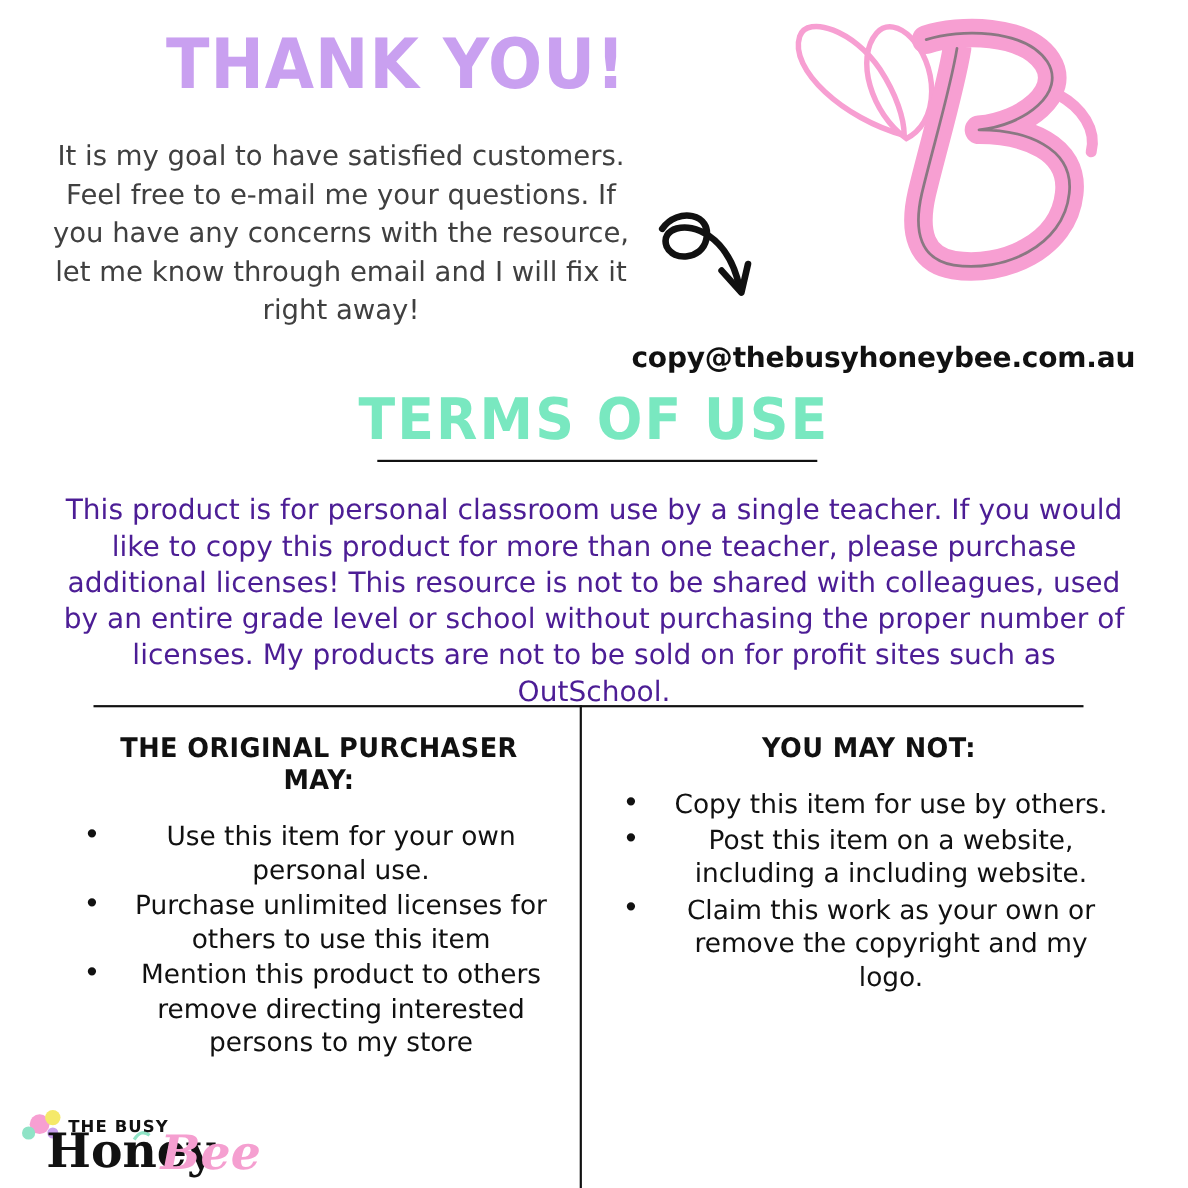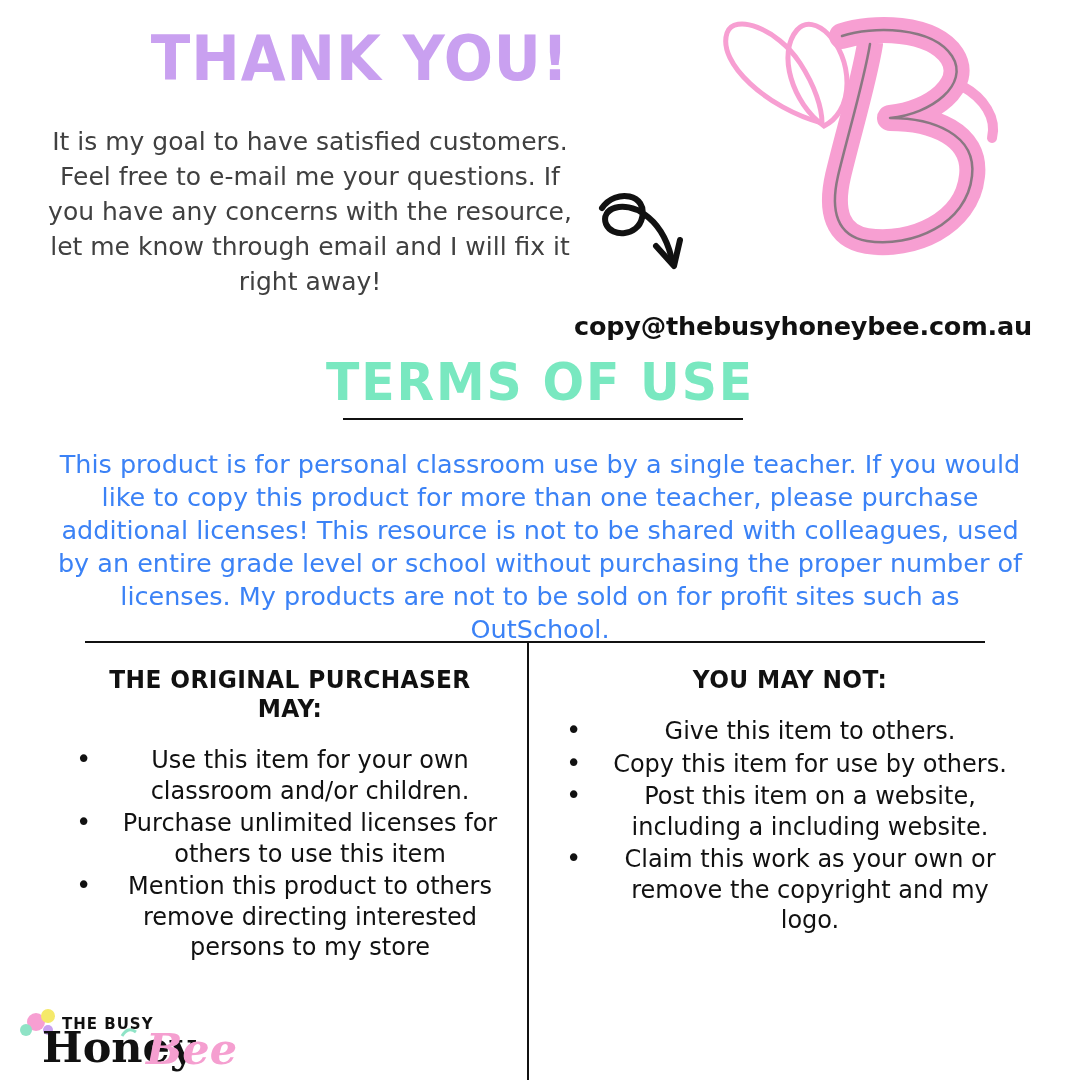--- a/index.html
+++ b/index.html
@@ -95,21 +95,21 @@
   }
 
   .terms-body {
     position: absolute;
     left: 55px;
     top: 448px;
     width: 970px;
     text-align: center;
     font-size: 25.5px;
     line-height: 33px;
-    color: #3b82f6;
+    color: #4c1d95;
   }
 
   
   .hr-top {
     position: absolute;
     left: 85px;
     top: 641px;
     width: 900px;
     height: 2px;
     background: #111111;
@@ -235,30 +235,29 @@
 <div class="terms-title">TERMS OF USE</div>
 <div class="terms-underline"></div>
 <div class="terms-body">This product is for personal classroom use by a single teacher. If you would like to copy this product for more than one teacher, please purchase additional licenses! This resource is not to be shared with colleagues, used by an entire grade level or school without purchasing the proper number of licenses. My products are not to be sold on for profit sites such as OutSchool.</div>
 
 <div class="hr-top"></div>
 <div class="v-divider"></div>
 
 <div class="col col-left">
   <div class="col-head">THE ORIGINAL PURCHASER MAY:</div>
   <ul class="col-list">
-    <li>Use this item for your own classroom and/or children.</li>
+    <li>Use this item for your own personal use.</li>
     <li>Purchase unlimited licenses for others to use this item</li>
     <li>Mention this product to others remove directing interested persons to my store</li>
   </ul>
 </div>
 
 <div class="col col-right">
   <div class="col-head">YOU MAY NOT:</div>
   <ul class="col-list">
-    <li>Give this item to others.</li>
     <li>Copy this item for use by others.</li>
     <li>Post this item on a website, including a including website.</li>
     <li>Claim this work as your own or remove the copyright and my logo.</li>
   </ul>
 </div>
 
 <div class="brand">
   <svg viewBox="0 0 210 70" width="210" height="70" style="position:absolute;left:0;top:0" xmlns="http://www.w3.org/2000/svg">
     <circle cx="18" cy="14" r="9" fill="#f79fd2"></circle>
     <circle cx="30" cy="8" r="7" fill="#f5e96a"></circle>

